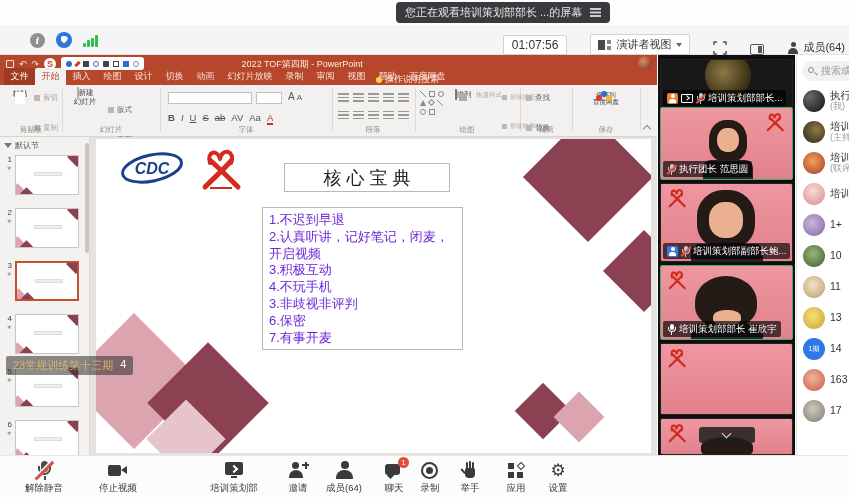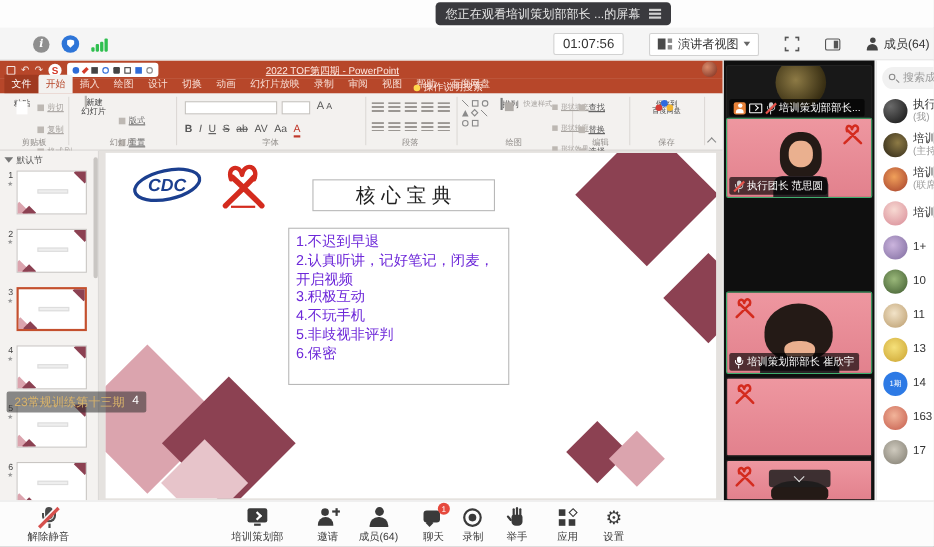--- a/index.html
+++ b/index.html
@@ -10,21 +10,21 @@
   .note-pill{position:absolute;left:396px;top:2px;height:21px;background:#3a3a3e;border-radius:4px;display:flex;align-items:center;gap:8px;padding:0 9px;color:#e8e8e8;font-size:11px;}
   .ham{width:11px;height:1.5px;background:#cfcfcf;box-shadow:0 3.5px 0 #cfcfcf,0 7px 0 #cfcfcf;margin-top:-7px;}
   
   .bar2{position:absolute;left:0;top:25px;width:849px;height:30px;background:#f5f5f5;border-bottom:1px solid #e2e2e2;}
   .b2l{position:absolute;left:30px;top:0;height:30px;display:flex;align-items:center;gap:11px;}
   .ic-info{width:15px;height:15px;border-radius:50%;background:#8f8f8f;color:#fff;font:italic bold 10px "DejaVu Serif",serif;display:flex;align-items:center;justify-content:center;}
   .ic-shield{width:16px;height:16px;border-radius:50%;background:#2e75d8;position:relative;}
   .ic-shield i{position:absolute;left:4.5px;top:3.5px;width:7px;height:8px;background:#fff;clip-path:polygon(50% 0,100% 18%,100% 55%,50% 100%,0 55%,0 18%);}
   .sig{display:flex;align-items:flex-end;gap:1.5px;height:13px;}
   .sig i{width:2.5px;background:#2fbf4f;border-radius:1px;}
-  .b2r{position:absolute;right:4px;top:0;height:30px;display:flex;align-items:center;gap:23px;margin-left:36px;}
+  .b2r{position:absolute;right:4px;top:0;height:30px;display:flex;align-items:flex-end;gap:23px;margin-left:36px;}
   .timerbox{background:#fff;border:1px solid #d2d2d2;border-radius:2px;padding:2px 8px;font-size:12px;color:#333;}
   .viewbox{background:#fff;border:1px solid #d2d2d2;border-radius:2px;padding:2px 7px;font-size:11px;color:#333;display:flex;align-items:center;gap:5px;}
   .vico{position:relative;width:13px;height:10px;}
   .vico i{position:absolute;left:0;top:0;width:7px;height:10px;background:#4a4a4a;}
   .vico b{position:absolute;right:0;top:0;width:4px;height:4px;background:#8a8a8a;}
   .vico s{position:absolute;right:0;bottom:0;width:4px;height:4px;background:#8a8a8a;}
   .caret{width:0;height:0;border-left:3.5px solid transparent;border-right:3.5px solid transparent;border-top:4px solid #666;}
   .lay-ic{width:14px;height:11px;border:1.5px solid #555;border-radius:2px;position:relative;}
   .lay-ic i{position:absolute;right:1px;top:1px;bottom:1px;width:4px;background:#555;}
   .mem-top{display:flex;align-items:center;gap:4px;font-size:11px;color:#333;}
@@ -40,37 +40,37 @@
   .annot{height:13px;background:#fff;border-radius:3px;display:flex;align-items:center;gap:4px;padding:0 5px;}
   .annot i{display:block;width:6px;height:6px;}
   .a1{background:#2e6cd8;border-radius:50%;}
   .a2{background:#d43b2a;transform:rotate(45deg);width:3px !important;}
   .a3{background:#444;}
   .a4{border:1.5px solid #2e6cd8;border-radius:50%;}
   .a5{background:#444;border-radius:1px;}
   .a6{border:1.5px solid #444;}
   .a7{background:#2e6cd8;}
   .a8{border:1.5px solid #888;border-radius:50%;}
-  .ppt-title .ttl{position:absolute;left:46%;top:3px;transform:translateX(-50%);color:#ffe9e2;font-size:9px;white-space:nowrap;text-decoration:underline;}
+  .ppt-title .ttl{position:absolute;left:46%;top:3px;transform:translateX(-50%);color:#ffe9e2;font-size:9px;white-space:nowrap;}
   .pavatar{position:absolute;right:5px;top:1px;width:14px;height:14px;border-radius:50%;background:radial-gradient(circle at 35% 35%,#d98a6a,#7a2b1c);}
   .ppt-tabs{position:absolute;left:0;top:16px;width:100%;height:14px;background:#b7472a;display:flex;align-items:flex-end;padding-left:4px;}
   .rtab{font-size:9px;color:#f8ded5;padding:2px 6.5px;white-space:nowrap;}
   .rtab.t-act{background:#f3f1ef;color:#b7472a;border-radius:2px 2px 0 0;}
   .rtab.t-file{background:#a03a20;color:#fff;}
   .tellme{display:flex;align-items:center;gap:3px;font-size:9px;color:#ffe9e2;margin-left:4px;padding-bottom:2px;}
   .bulb{width:6px;height:6px;border-radius:50%;background:#ffd84d;}
   
   .ribbon{position:absolute;left:0;top:30px;width:100%;height:52px;background:#f3f1ef;border-bottom:1px solid #d5d2cf;font-size:7.5px;color:#6a6a6a;}
   .gdiv{position:absolute;top:3px;height:44px;width:1px;background:#ddd9d6;}
   .glabel{position:absolute;bottom:1px;transform:translateX(-50%);font-size:7.5px;color:#918d8a;white-space:nowrap;}
   .bigbtn{position:absolute;text-align:center;color:#444;line-height:1.15;}
   .clipico{width:15px;height:17px;background:#c9a87c;border-radius:2px;margin:0 auto 2px;position:relative;}
   .clipico i{position:absolute;left:2.5px;top:3px;width:10px;height:12px;background:#fff;}
   .slideico{width:14px;height:16px;background:#fff;border:1px solid #b5b2ae;margin:0 auto 2px;}
-  .mcol{position:absolute;display:flex;flex-direction:column;gap:10px;white-space:nowrap;text-decoration:underline;}
+  .mcol{position:absolute;display:flex;flex-direction:column;gap:20px;white-space:nowrap;}
   .mrow{display:flex;align-items:center;gap:3px;}
   .mi{width:6px;height:6px;background:#bdb8b3;display:inline-block;}
   .dim{color:#a8a4a0;}
   .fbox{position:absolute;left:168px;top:7px;width:84px;height:12px;background:#fff;border:1px solid #c5c2be;}
   .fsize{position:absolute;left:256px;top:7px;width:26px;height:12px;background:#fff;border:1px solid #c5c2be;}
   .faa{position:absolute;left:288px;top:6px;font-size:10px;color:#555;letter-spacing:2px;}
   .fontrow{position:absolute;left:168px;top:27px;display:flex;gap:6px;font-size:9.5px;color:#555;align-items:baseline;}
   .fB{font-weight:bold}.fI{font-style:italic}.fU{text-decoration:underline}.fS,.fab{text-decoration:line-through}
   .fA{color:#c0392b;border-bottom:2px solid #c0392b;line-height:1;}
   .parrow{position:absolute;left:338px;top:8px;display:flex;gap:4px;}
@@ -544,22 +544,23 @@
           <div class="titlebox">
               <span>核心宝典</span>
             </div>
           <div class="bodybox">
 
           <div class="bline">1.不迟到早退</div>
               <div class="bline">2.认真听讲，记好笔记，闭麦，</div>
               <div class="bline">开启视频</div>
               <div class="bline">3.积极互动</div>
               <div class="bline">4.不玩手机</div>
-              <div class="bline">5.非歧视非评判</div>
+              <div class="bline">3.非歧视非评判</div>
               <div class="bline">6.保密</div>
+              <div class="bline">7.有事开麦</div>
             </div>
         </div>
       </div>
     </div>
   </div>
 
   <div class="bullet">
     <span class="snd">23常规训练第十三期</span>
     <span class="msg">4</span>
   </div>
@@ -592,20 +593,40 @@
         </svg>
       <div class="vlabel">
         <span class="micw off">
             <i class="cap"></i>
             <i class="arc"></i>
             <i class="stem"></i>
           </span>
         <span>执行团长 范思圆</span>
       </div>
     </div>
+    <div class="vt pink" style="top:128px;height:79px">
+      <span class="face hair" style="left:36px;top:6px;width:58px;height:58px"></span>
+      <span class="face skin" style="left:48px;top:18px;width:34px;height:36px"></span>
+      <span class="face shirt" style="left:30px;top:60px;width:72px;height:19px"></span>
+      <svg class="sticker st-l" viewBox="0 0 46 44">
+          <path d="M12 16 C8 4 20 2 22 12 M22 12 C24 0 38 4 33 16 M13 14 C22 22 30 30 40 40 M33 14 C26 22 17 30 7 40" fill="none" stroke="#d42b1e" stroke-width="5" stroke-linecap="round"></path>
+        </svg>
+      <div class="vlabel">
+        <span class="badge-sq bb">
+            <i></i>
+            <b></b>
+          </span>
+        <span class="micw off">
+            <i class="cap"></i>
+            <i class="arc"></i>
+            <i class="stem"></i>
+          </span>
+        <span>培训策划部副部长鲍...</span>
+      </div>
+    </div>
     <div class="vt pink green" style="top:210px;height:75px">
       <span class="face hair" style="left:34px;top:10px;width:62px;height:52px;border-radius:50% 50% 42% 42%"></span>
       <span class="face skin" style="left:52px;top:44px;width:28px;height:16px"></span>
       <span class="face shirt" style="left:30px;top:58px;width:72px;height:17px"></span>
       <svg class="sticker st-l" viewBox="0 0 46 44">
           <path d="M12 16 C8 4 20 2 22 12 M22 12 C24 0 38 4 33 16 M13 14 C22 22 30 30 40 40 M33 14 C26 22 17 30 7 40" fill="none" stroke="#d42b1e" stroke-width="5" stroke-linecap="round"></path>
         </svg>
       <div class="vlabel">
         <span class="micw">
             <i class="cap"></i>
@@ -737,20 +758,27 @@
     <div class="titem" style="left:18px;top:4px">
       <span class="tic">
           <i class="cap2"></i>
           <i class="arc2"></i>
           <i class="stem2"></i>
           <i class="slash2"></i>
         </span>
       <span>解除静音</span>
     </div>
 
+    <div class="titem" style="left:92px;top:4px">
+      <span class="tic">
+          <i class="cam-b"></i>
+          <i class="cam-l"></i>
+        </span>
+      <span>停止视频</span>
+    </div>
 
     <div class="titem" style="left:208px;top:4px">
       <span class="tic">
           <i class="mon"></i>
           <i class="mon-ar"></i>
           <i class="mon-st"></i>
         </span>
       <span>培训策划部</span>
     </div>
 

